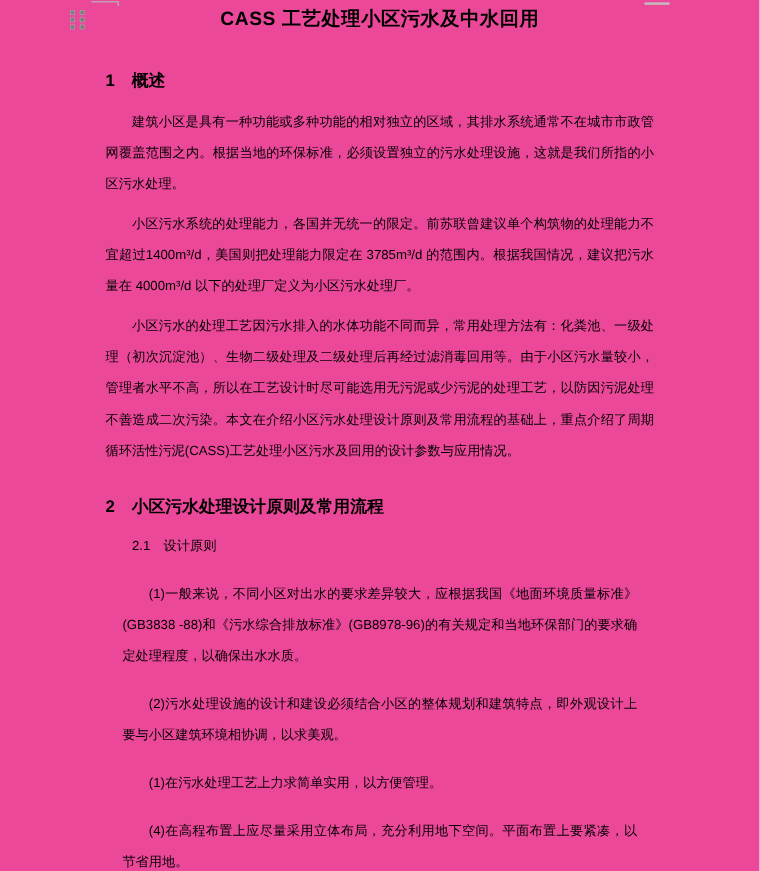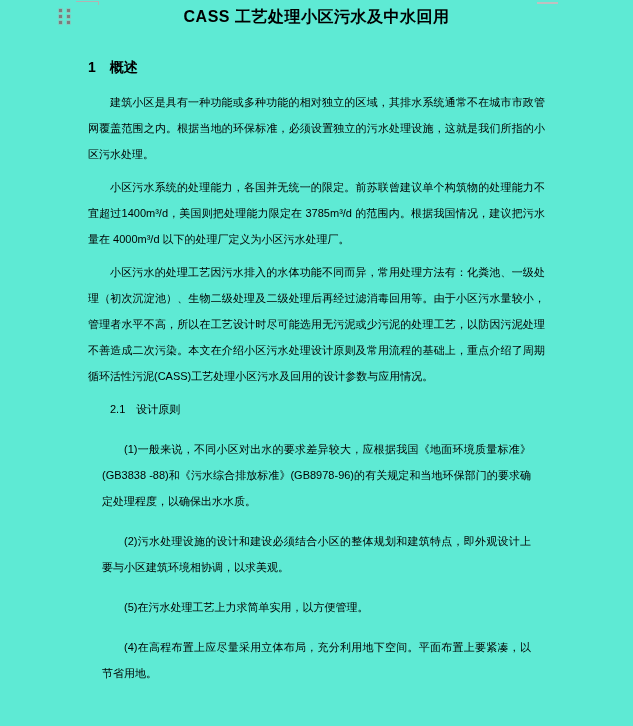--- a/index.html
+++ b/index.html
@@ -1,21 +1,21 @@
 <!DOCTYPE html>
 <html><head>
 <meta charset="utf-8">
 <style>
   * { box-sizing: border-box; }
   html, body { margin: 0; padding: 0; background: #ffffff; }
   .page {
     position: relative;
     width: 633px;
     height: 726px;
-    background: #5eead4;
+    background: #ec4899;
     overflow: hidden;
     font-family: "Liberation Sans", "DejaVu Sans", sans-serif;
     color: #000000;
   }
 
   
   .handle {
     position: absolute;
     left: 59px;
     top: 9px;
@@ -101,22 +101,23 @@
   <h1 class="title">CASS 工艺处理小区污水及中水回用</h1>
 
   <div class="content">
 
     <h2 class="h-l1">1　概述</h2>
 
     <p class="body">建筑小区是具有一种功能或多种功能的相对独立的区域，其排水系统通常不在城市市政管网覆盖范围之内。根据当地的环保标准，必须设置独立的污水处理设施，这就是我们所指的小区污水处理。</p>
     <p class="body">小区污水系统的处理能力，各国并无统一的限定。前苏联曾建议单个构筑物的处理能力不宜超过1400m³/d，美国则把处理能力限定在 3785m³/d 的范围内。根据我国情况，建议把污水量在 4000m³/d 以下的处理厂定义为小区污水处理厂。</p>
     <p class="body">小区污水的处理工艺因污水排入的水体功能不同而异，常用处理方法有：化粪池、一级处理（初次沉淀池）、生物二级处理及二级处理后再经过滤消毒回用等。由于小区污水量较小，管理者水平不高，所以在工艺设计时尽可能选用无污泥或少污泥的处理工艺，以防因污泥处理不善造成二次污染。本文在介绍小区污水处理设计原则及常用流程的基础上，重点介绍了周期循环活性污泥(CASS)工艺处理小区污水及回用的设计参数与应用情况。</p>
 
+    <h2 class="h-l1 second">2　小区污水处理设计原则及常用流程</h2>
 
     <p class="sub">2.1　设计原则</p>
 
     <p class="item">(1)一般来说，不同小区对出水的要求差异较大，应根据我国《地面环境质量标准》(GB3838 -88)和《污水综合排放标准》(GB8978-96)的有关规定和当地环保部门的要求确定处理程度，以确保出水水质。</p>
     <p class="item">(2)污水处理设施的设计和建设必须结合小区的整体规划和建筑特点，即外观设计上要与小区建筑环境相协调，以求美观。</p>
-    <p class="item">(5)在污水处理工艺上力求简单实用，以方便管理。</p>
+    <p class="item">(1)在污水处理工艺上力求简单实用，以方便管理。</p>
     <p class="item">(4)在高程布置上应尽量采用立体布局，充分利用地下空间。平面布置上要紧凑，以节省用地。</p>
 
   </div>
 </div>
 
 </body></html>

